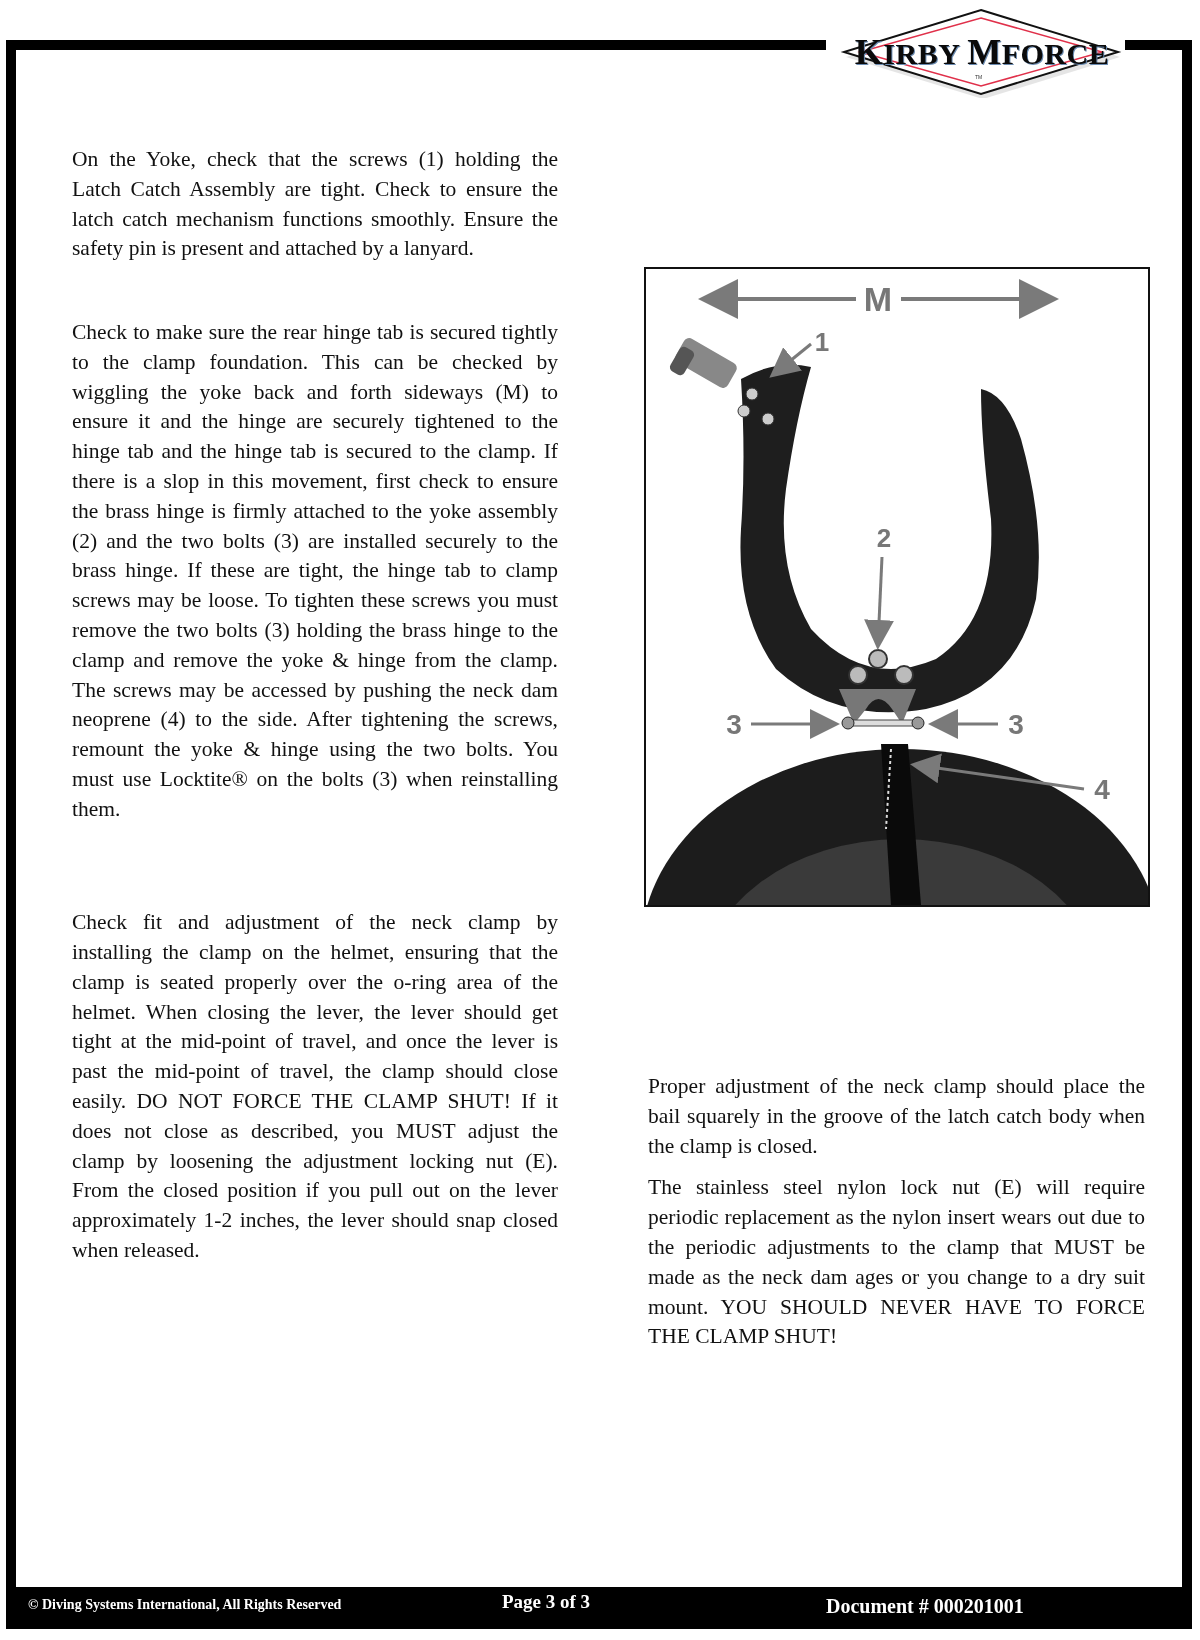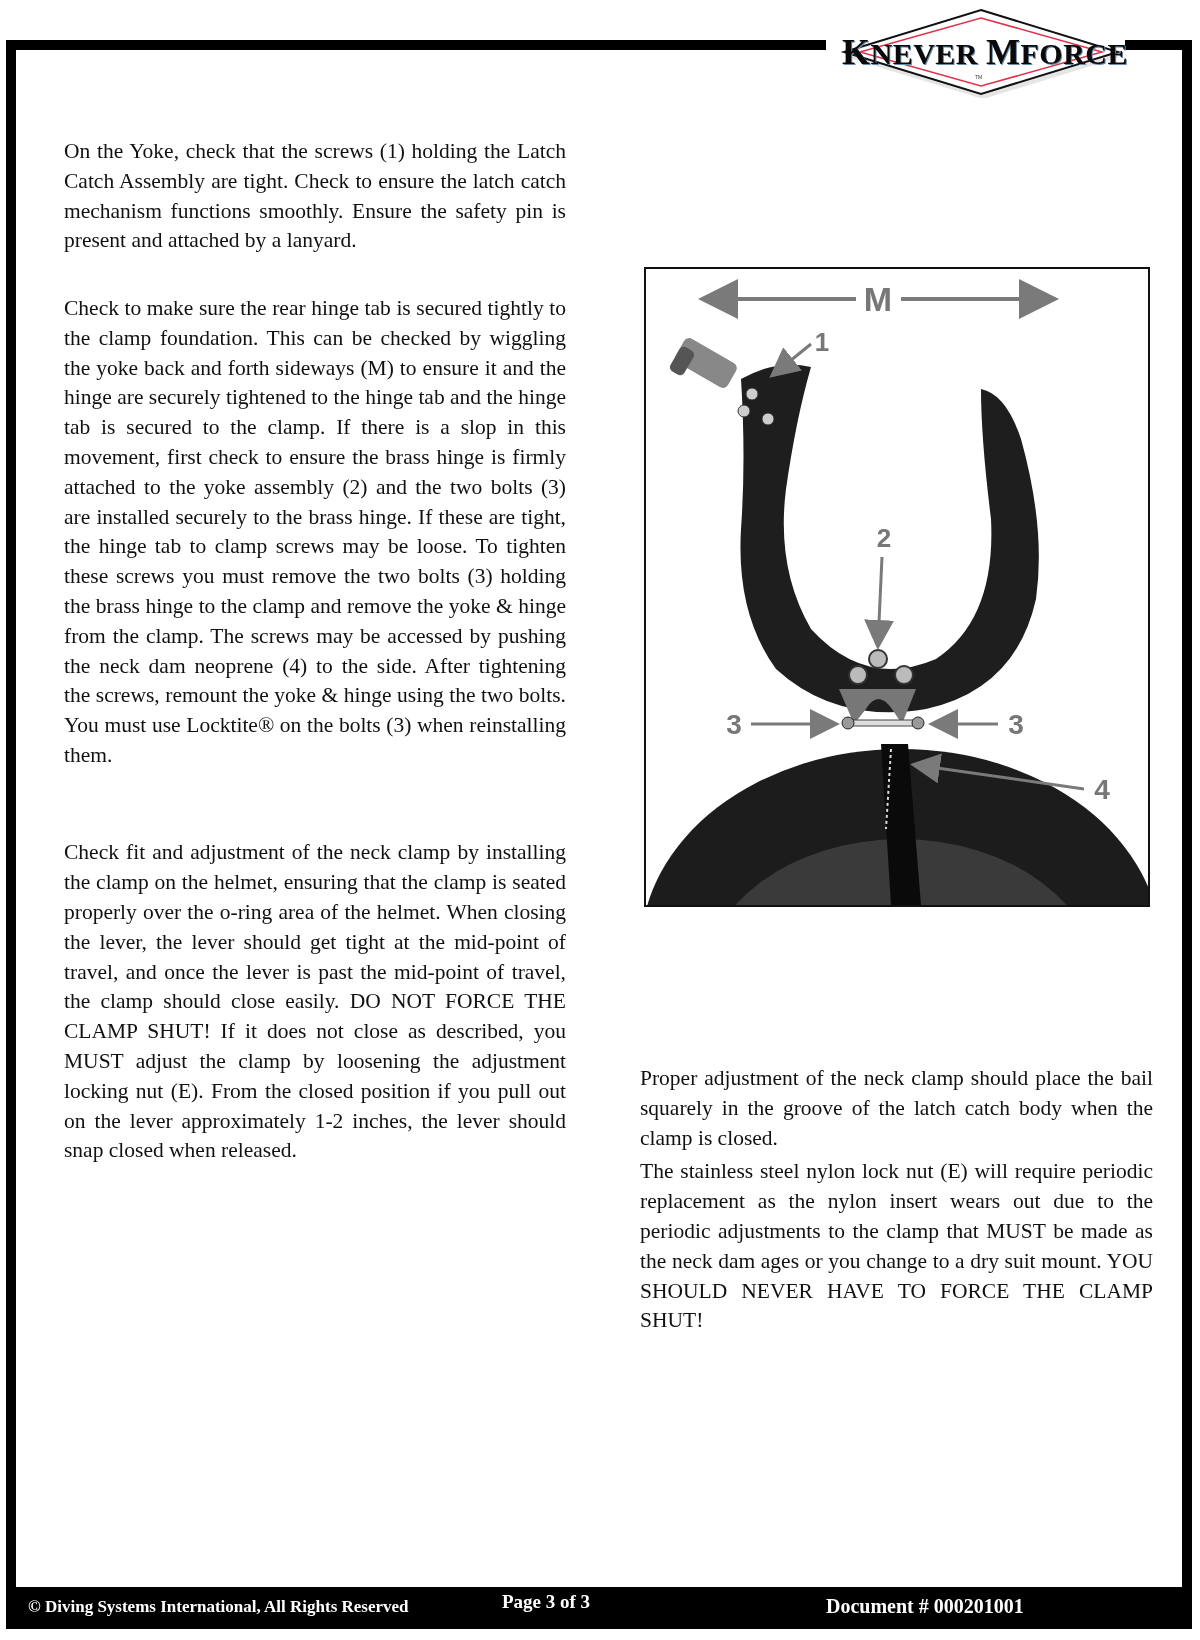--- a/index.html
+++ b/index.html
@@ -16,53 +16,53 @@
   .logo { position: absolute; left: 836px; top: 6px; width: 290px; height: 92px; }
   .logo svg { position: absolute; left: 0; top: 0; }
   .logo-text { position: absolute; left: 6px; top: 25px; width: 280px; text-align: center;
                font-family: "Liberation Serif", serif; font-weight: bold; font-size: 30px;
                letter-spacing: 0.5px; color: #0a0a0a; text-shadow: 1px 1px 0 #6a8ab0; white-space: nowrap; }
   .logo-text .big { font-size: 36px; }
   .logo-tm { position: absolute; left: 975px; top: 74px; font-size: 5px; color: #333; font-family: "Liberation Sans", sans-serif; }
 
   
   .col { position: absolute; font-size: 21.5px; line-height: 29.8px; text-align: justify; }
-  .col p { margin: 4px; }
+  .col p { margin: 12px; }
   .col-left  { left: 60px;  top: 133px; width: 510px; }
   .col-right { left: 636px; top: 1060px; width: 521px; }
   .gap { height: 29.8px; }
 
   
   .figure { position: absolute; left: 644px; top: 267px; width: 502px; height: 636px;
             border: 2px solid #111; background: #fff; overflow: hidden; }
   .figure svg { display: block; }
 
   
   .footer { position: absolute; left: 6px; top: 1587px; width: 1186px; height: 42px; background: #000; color: #fff;
             font-family: "Liberation Serif", serif; font-weight: bold; }
-  .footer .copyright { position: absolute; left: 22px; top: 10px; font-size: 17px; }
+  .footer .copyright { position: absolute; left: 22px; top: 10px; font-size: 14px; }
   .footer .pageno { position: absolute; left: 496px; top: 4px; font-size: 19px; }
   .footer .docno { position: absolute; left: 820px; top: 8px; font-size: 20px; text-align: center; }
 </style>
 </head>
 <body>
 
 <div class="frame-top-left"></div>
 <div class="frame-top-right"></div>
 <div class="frame-left"></div>
 <div class="frame-right"></div>
 
 <div class="logo">
   <svg width="290" height="92" viewBox="0 0 290 92">
     <polygon points="145,4 282,48 145,90 8,48" fill="#ccc" opacity="0.5" transform="translate(2,3)"></polygon>
     <polygon points="145,4 282,46 145,88 8,46" fill="#fff" stroke="#111" stroke-width="2"></polygon>
     <polygon points="145,12 266,46 145,80 24,46" fill="none" stroke="#e0304a" stroke-width="1.5"></polygon>
   </svg>
   <div class="logo-text">
-    <span class="big">K</span><span>NEVER</span>
+    <span class="big">K</span><span>IRBY</span>
     <span class="big">M</span><span>FORCE</span>
   </div>
 </div>
 <div class="logo-tm">TM</div>
 
 <div class="col col-left">
   <p>On the Yoke, check that the screws (1) holding the Latch Catch Assembly are tight. Check to ensure the latch catch mechanism functions smoothly. Ensure the safety pin is present and attached by a lanyard.</p>
   <div class="gap"></div>
   <p>Check to make sure the rear hinge tab is secured tightly to the clamp foundation. This can be checked by wiggling the yoke back and forth sideways (M) to ensure it and the hinge are securely tightened to the hinge tab and the hinge tab is secured to the clamp. If there is a slop in this movement, first check to ensure the brass hinge is firmly attached to the yoke assembly (2) and the two bolts (3) are installed securely to the brass hinge. If these are tight, the hinge tab to clamp screws may be loose. To tighten these screws you must remove the two bolts (3) holding the brass hinge to the clamp and remove the yoke &amp; hinge from the clamp. The screws may be accessed by pushing the neck dam neoprene (4) to the side. After tightening the screws, remount the yoke &amp; hinge using the two bolts. You must use Locktite® on the bolts (3) when reinstalling them.</p>
   <div class="gap"></div>

